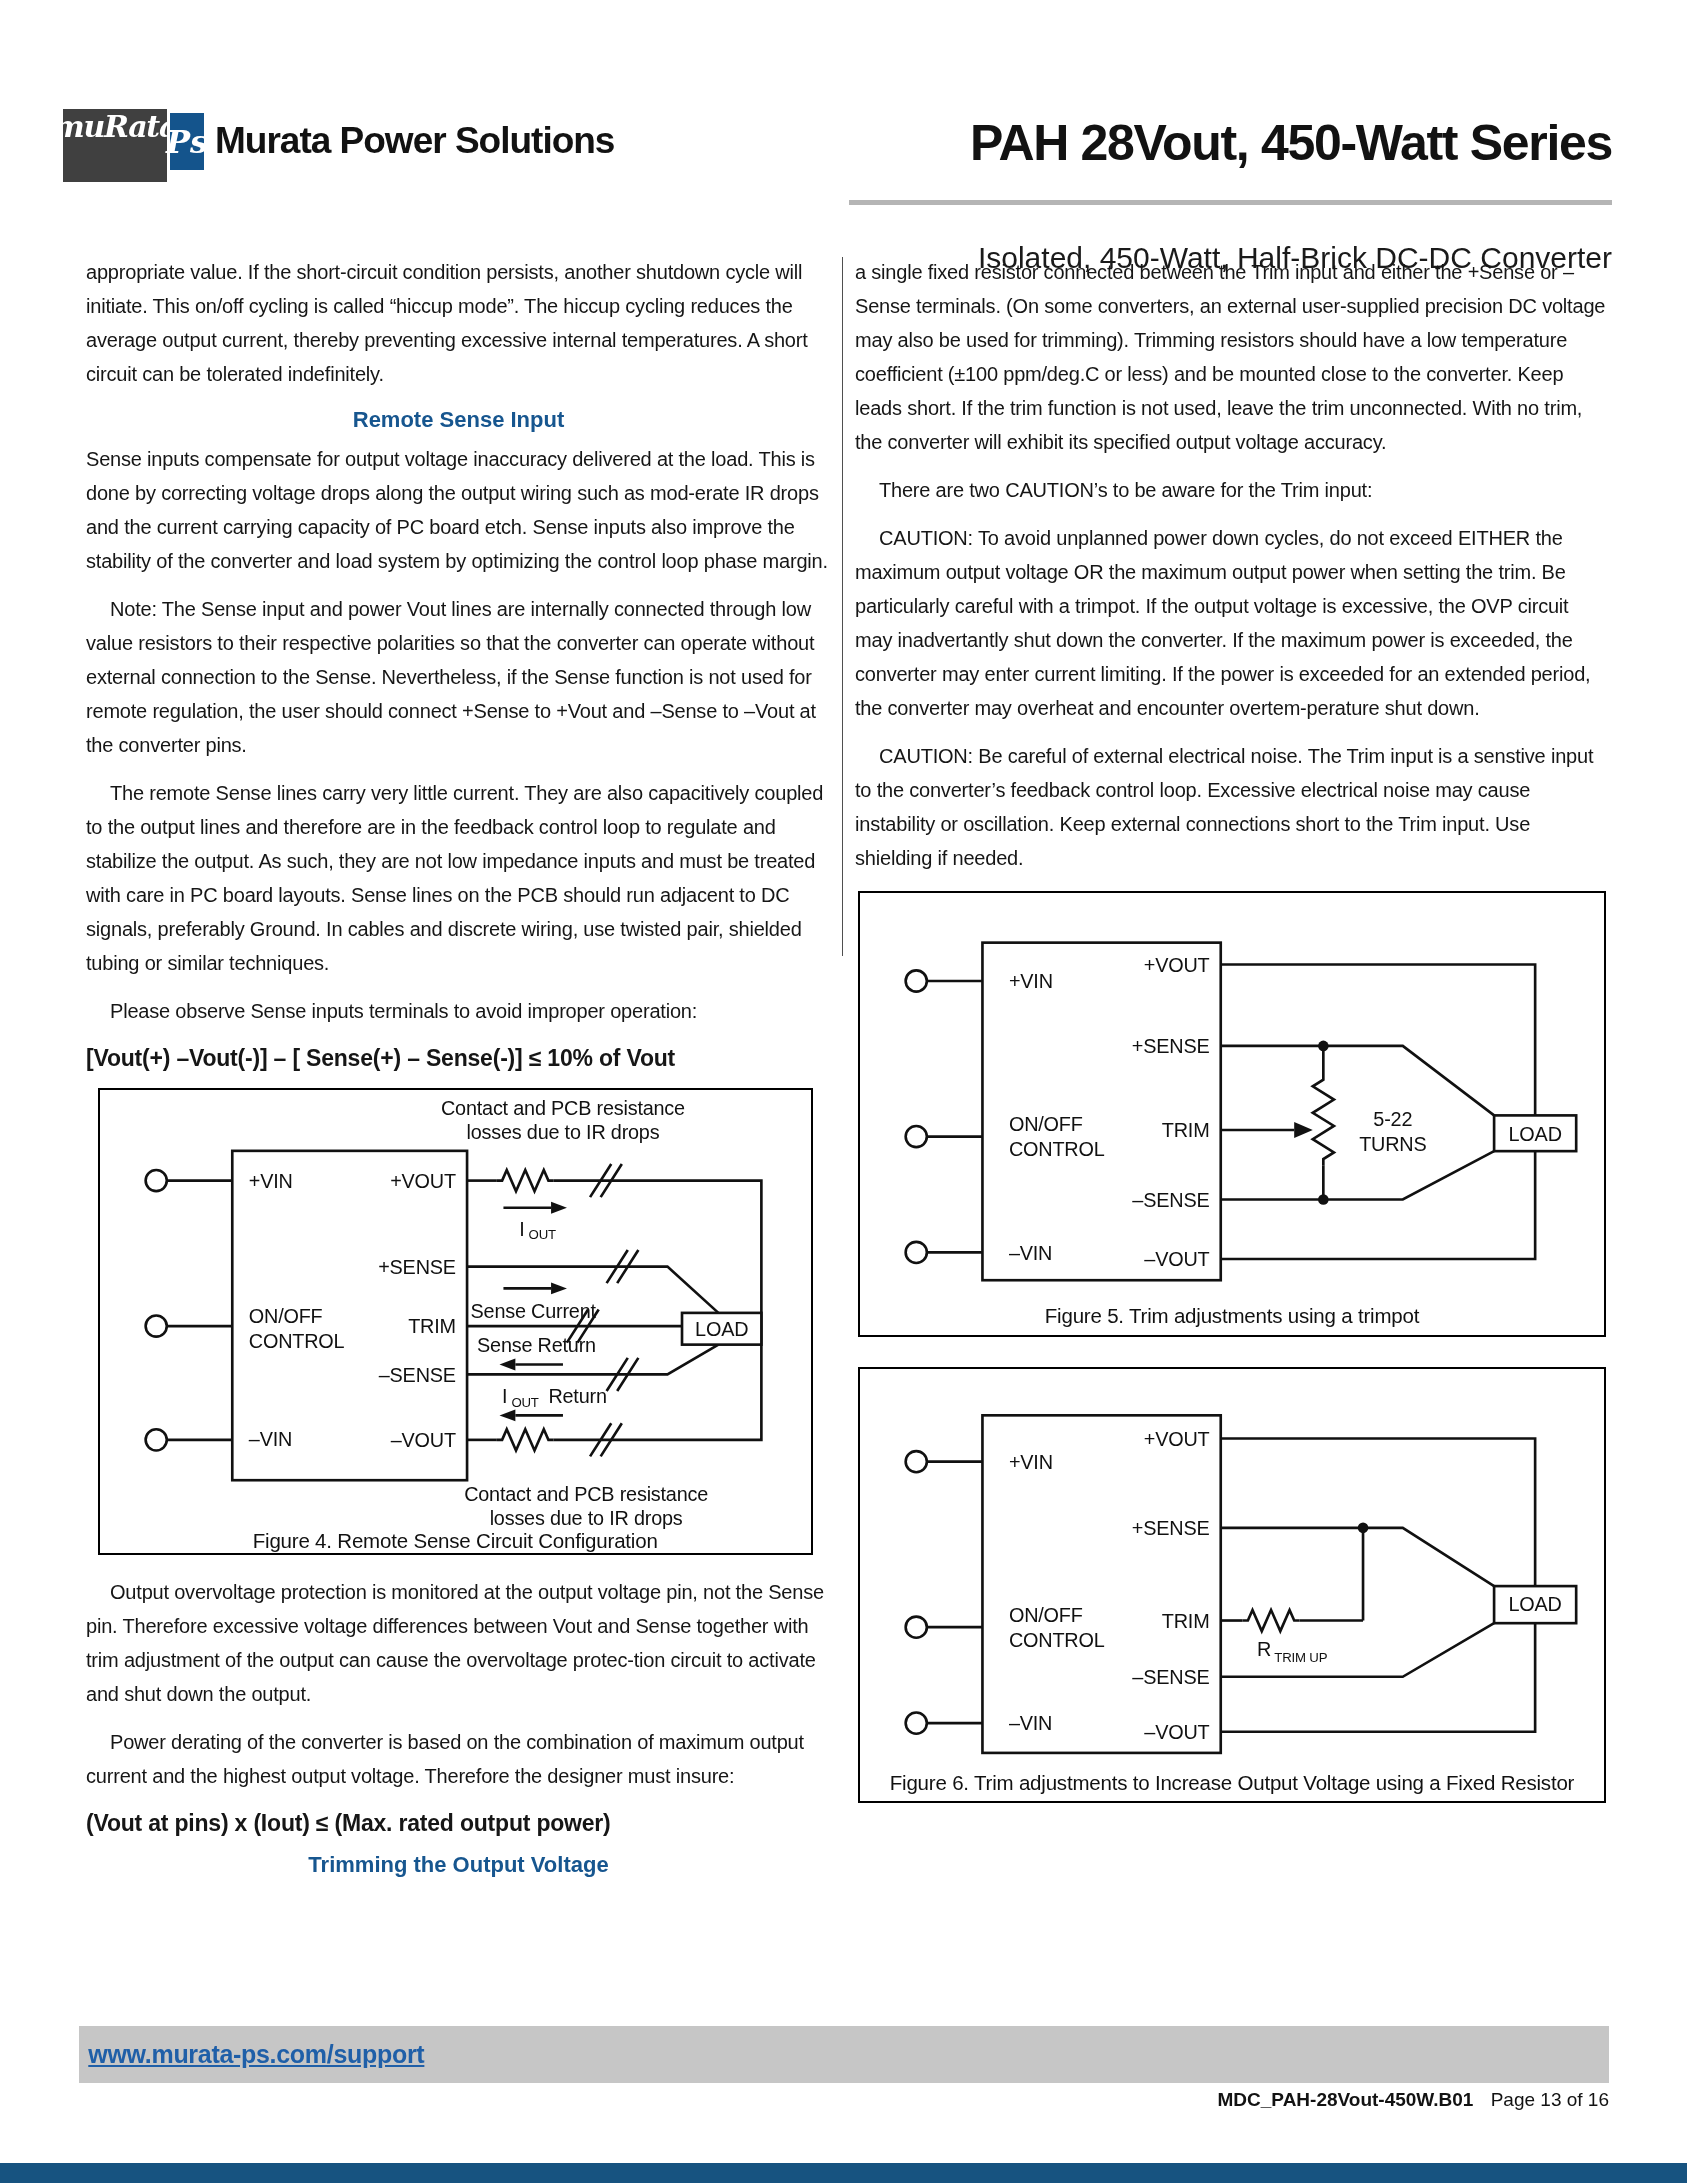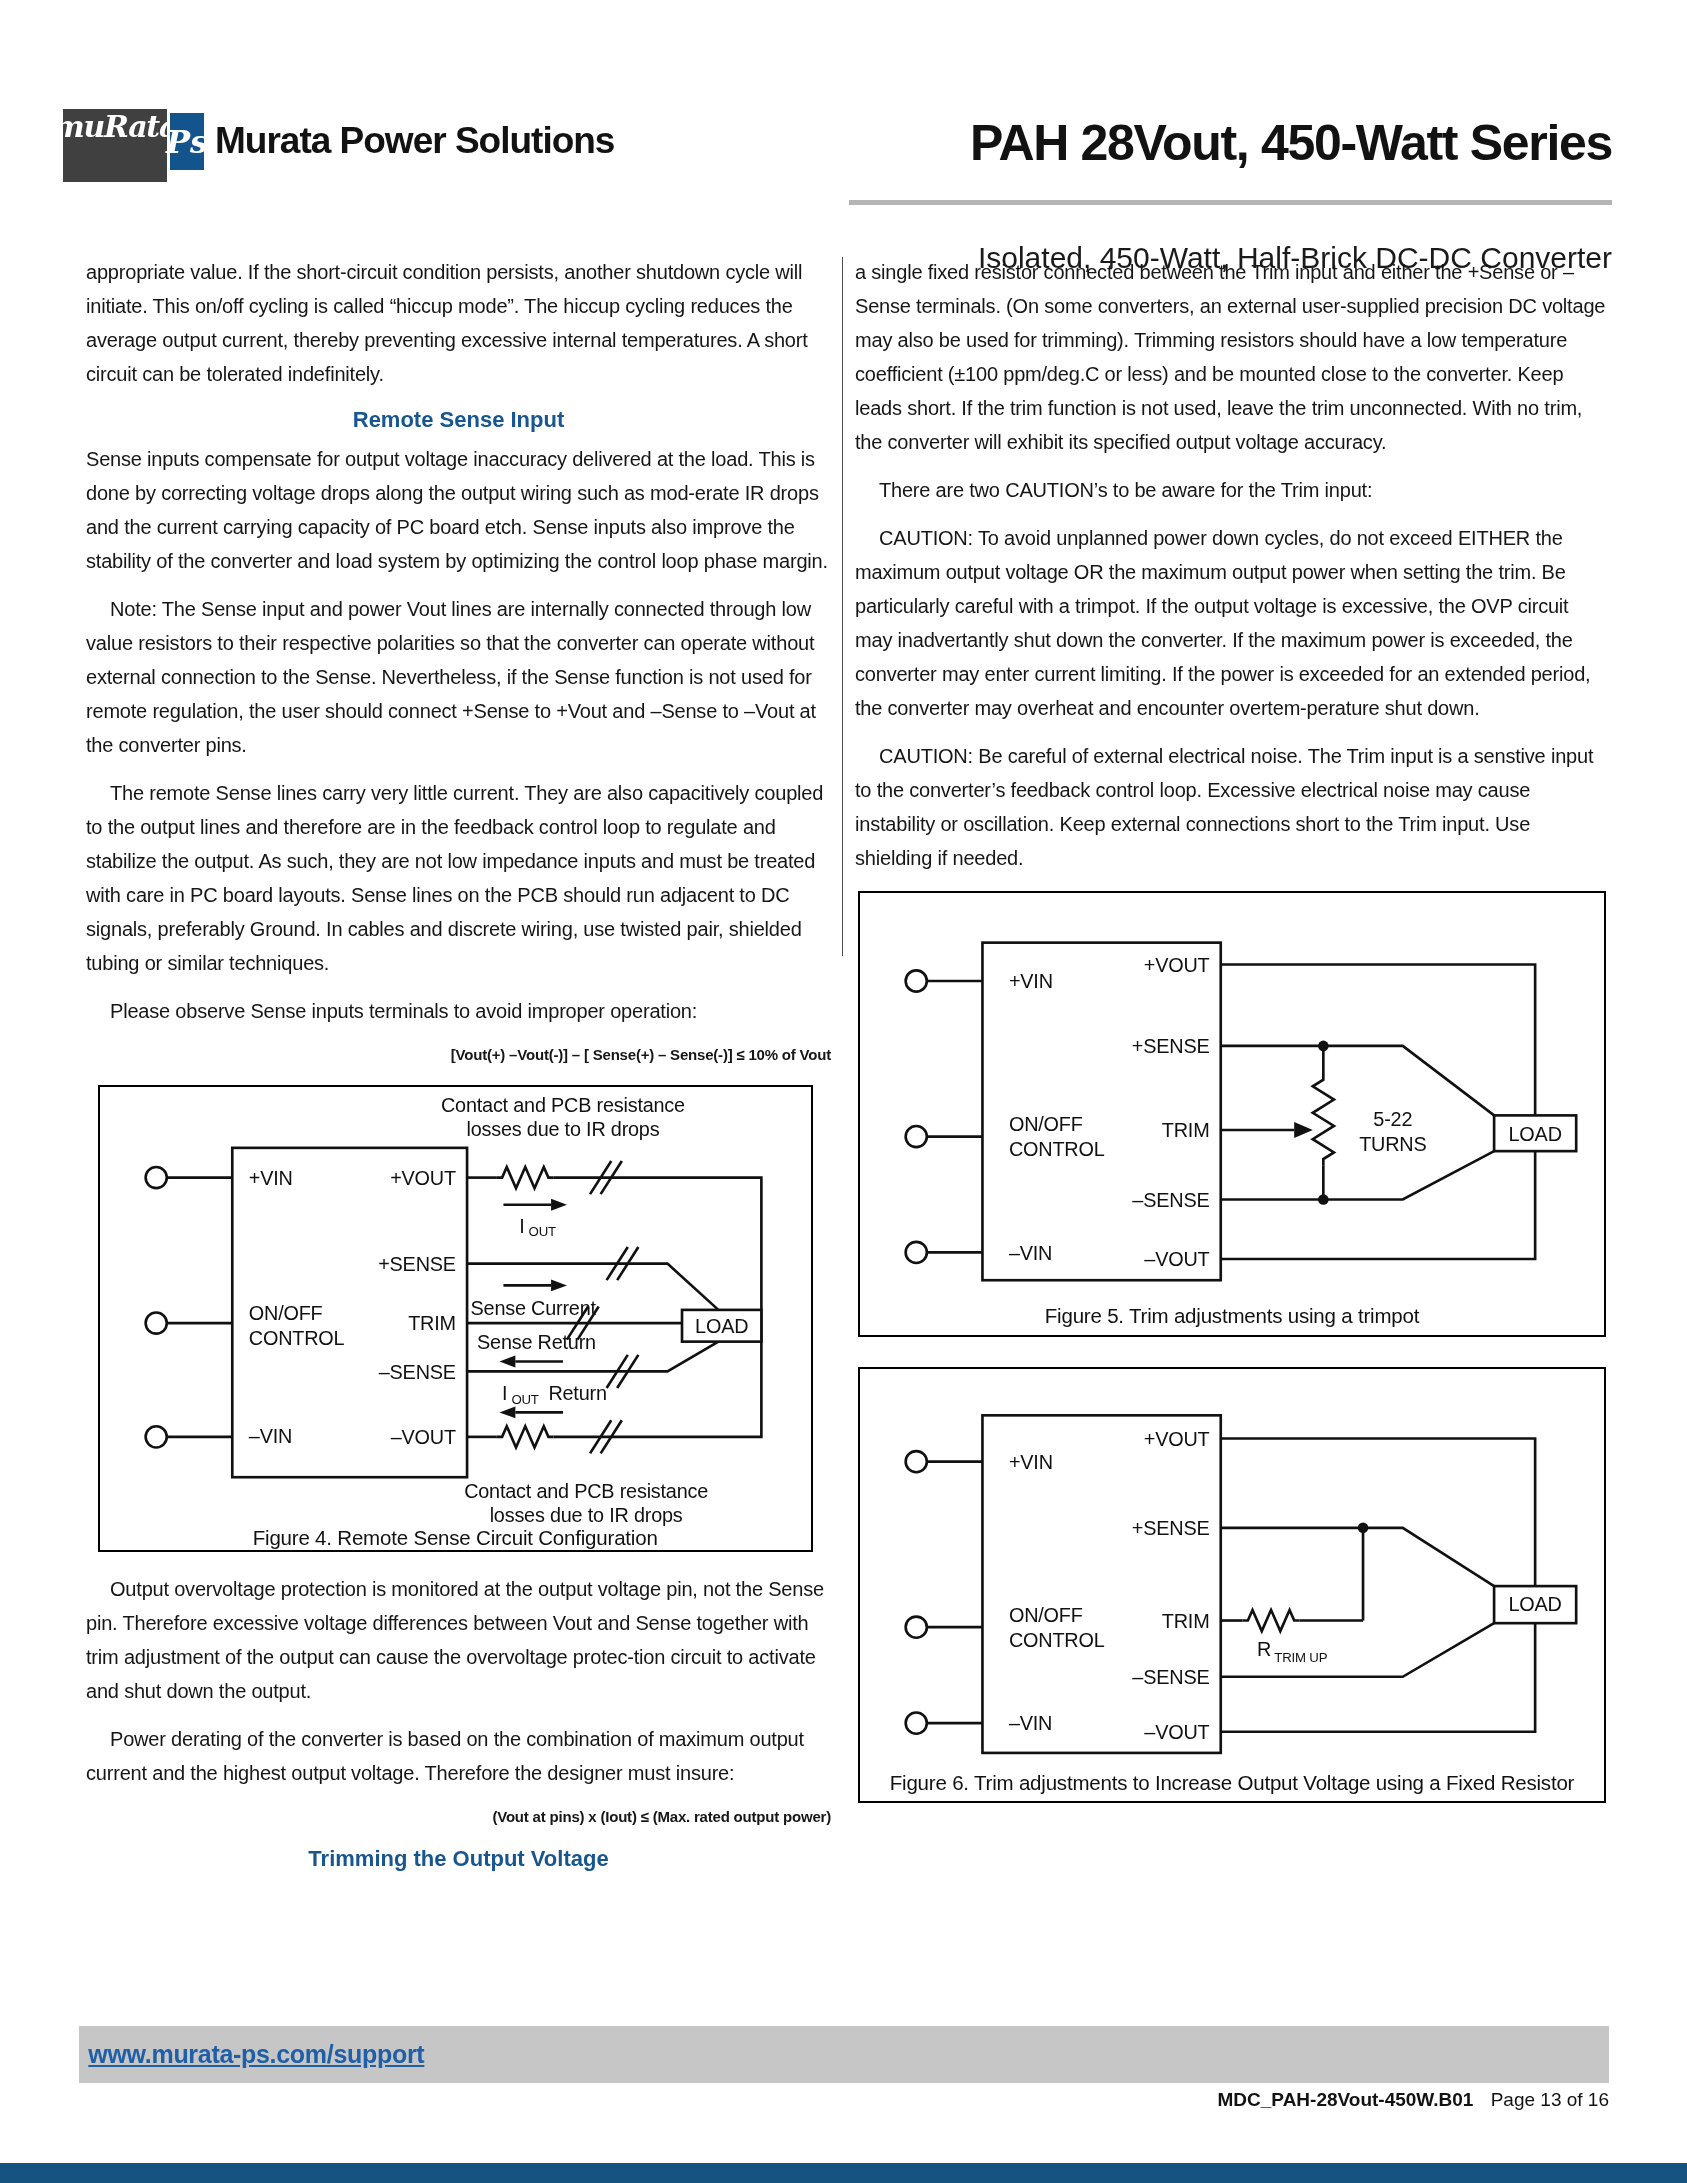--- a/index.html
+++ b/index.html
@@ -20,21 +20,21 @@
             letter-spacing:-1.3px;color:#121212;white-space:nowrap;}
   .title-rule{position:absolute;left:849px;top:200px;width:763px;height:4.6px;background:#b5b5b5;}
   .doc-subtitle{position:absolute;right:75px;top:213px;font-size:30px;color:#1a1a1a;white-space:nowrap;margin-top:28px;}
   
   .col{position:absolute;top:255px;}
   .col-left{left:86px;width:745px;}
   .col-right{left:855px;width:754px;}
   .col p{font-size:20px;line-height:34px;margin:0 0 14px;letter-spacing:-0.2px;}
   .indent{text-indent:24px;}
   .sect{font-size:22px;font-weight:bold;color:#17568f;margin:16px 0 8px;line-height:26.5px;text-align:center;}
-  .formula{font-weight:bold;text-align:right;font-size:15px;margin:11px 0 16px;line-height:26.5px;letter-spacing:-0.2px;}
+  .formula{font-weight:bold;text-align:left;font-size:23px;margin:17px 0 16px;line-height:26.5px;letter-spacing:-0.2px;}
   .ul{}
   .divider{position:absolute;left:842px;top:257px;width:1.3px;height:699px;background:#4f4f4f;}
   
   .fig{border:2.6px solid #000;background:#fff;}
   .fig svg{display:block;}
   .fig4{width:711px;margin:17px 0 20px 12px;}
   .fig5{width:744px;margin:16px 0 30px 2.6px;}
   .fig6{width:744px;margin:0 0 0 2.6px;}
   svg text{font-family:"Liberation Sans",sans-serif;fill:#111;font-size:30px;letter-spacing:-0.3px;}
   svg .small{font-size:20px;}

